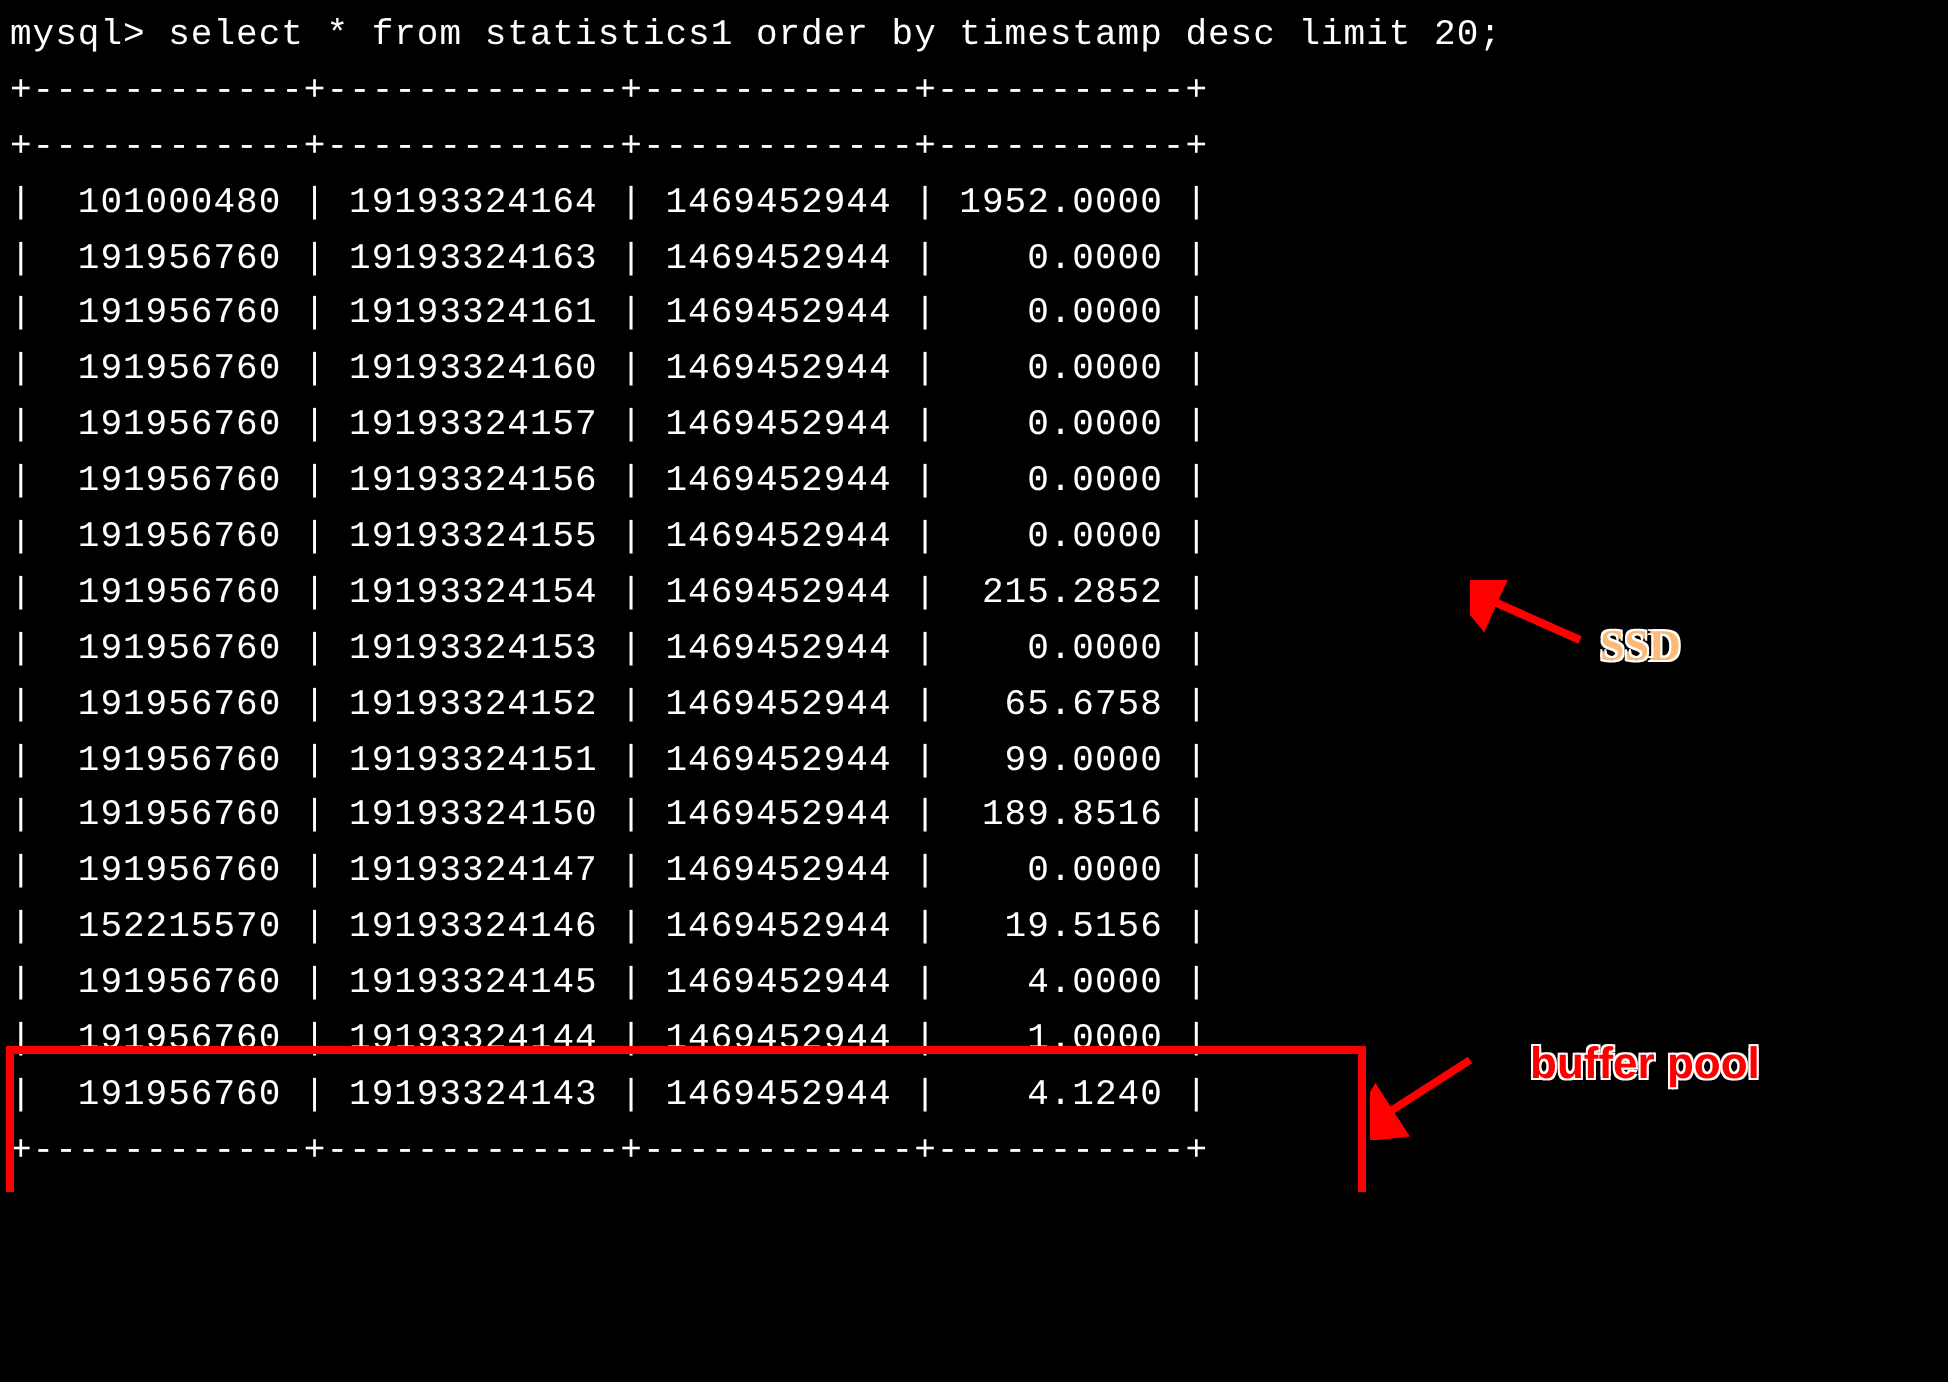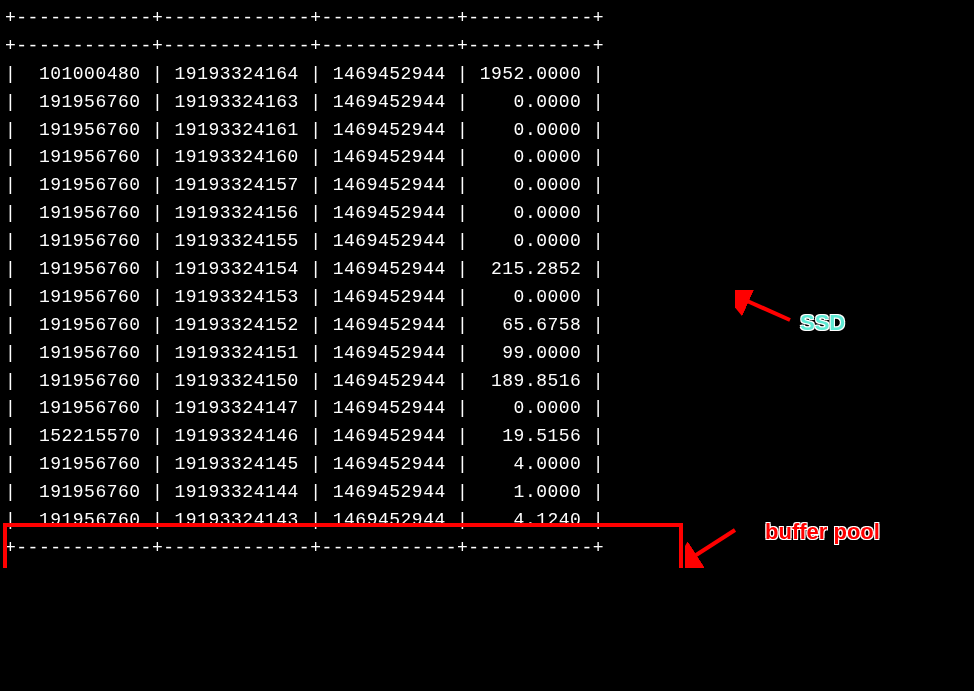--- a/index.html
+++ b/index.html
@@ -41,36 +41,38 @@
       border: 4px solid #ff0000;
       pointer-events: none;
     }
     .annotation {
       position: absolute;
       font-family: Arial, sans-serif;
       font-weight: bold;
       font-size: 22px;
     }
     .label-ssd {
-      color: #5eead4;
+      color: #fdba74;
       text-shadow: 1px 1px 0 #fff, -1px -1px 0 #fff, 1px -1px 0 #fff, -1px 1px 0 #fff;
+      font-family: Liberation Serif, serif;
     }
     .label-bufferpool {
       color: #ff0000;
       text-shadow: 1px 1px 0 #fff, -1px -1px 0 #fff, 1px -1px 0 #fff, -1px 1px 0 #fff;
     }
     .arrow {
       position: absolute;
       pointer-events: none;
     }
   </style>
 </head>
 <body>
 
 <div class="terminal">
+  <div class="query-line">mysql&gt; select * from statistics1 order by timestamp desc limit 20;</div>
   <div class="border-line" id="border-top">+------------+-------------+------------+-----------+</div>
   <div class="border-line" id="border-mid">+------------+-------------+------------+-----------+</div>
   <div id="rows-container">
       <div class="data-line">|  101000480 | 19193324164 | 1469452944 | 1952.0000 |</div>
       <div class="data-line">|  191956760 | 19193324163 | 1469452944 |    0.0000 |</div>
       <div class="data-line">|  191956760 | 19193324161 | 1469452944 |    0.0000 |</div>
       <div class="data-line">|  191956760 | 19193324160 | 1469452944 |    0.0000 |</div>
       <div class="data-line">|  191956760 | 19193324157 | 1469452944 |    0.0000 |</div>
       <div class="data-line">|  191956760 | 19193324156 | 1469452944 |    0.0000 |</div>
       <div class="data-line">|  191956760 | 19193324155 | 1469452944 |    0.0000 |</div>

